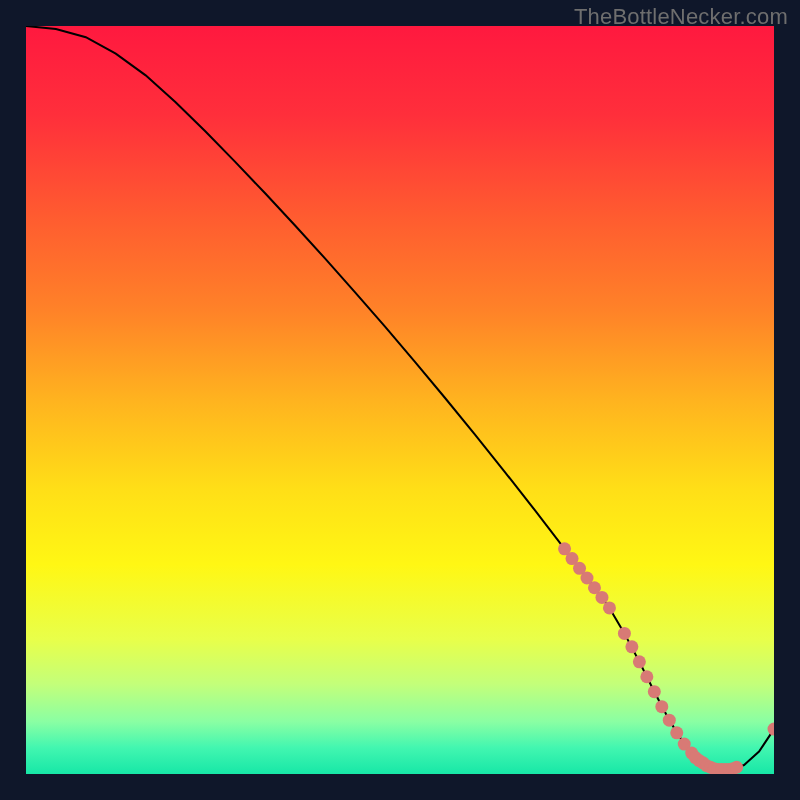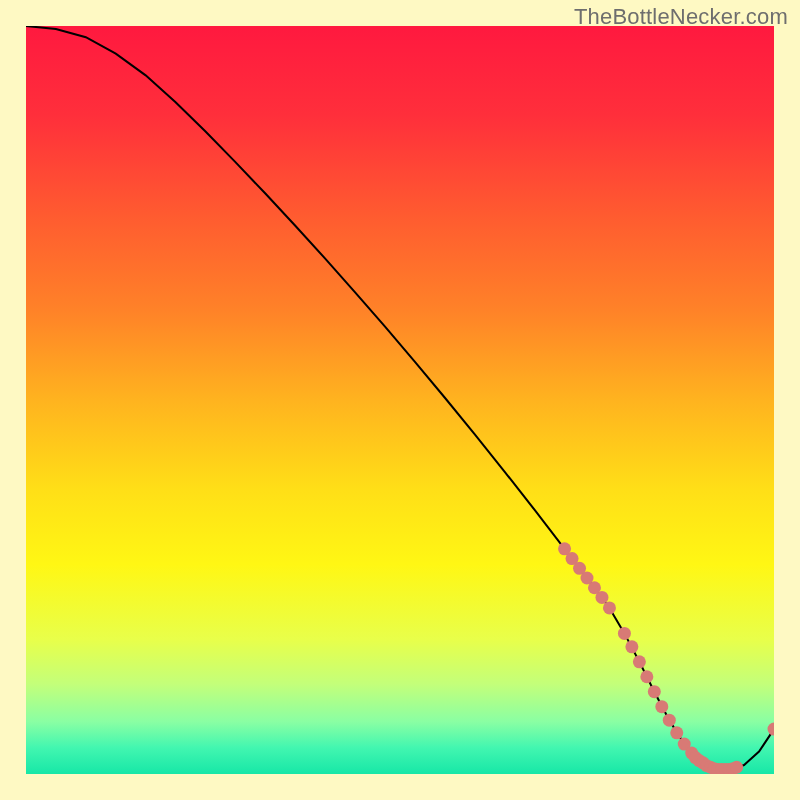--- a/index.html
+++ b/index.html
@@ -8,21 +8,21 @@
     width: 800px;
     height: 800px;
     background: #000;
     overflow: hidden;
     font-family: Arial, Helvetica, sans-serif;
   }
   .stage {
     position: relative;
     width: 800px;
     height: 800px;
-    background: #fef9c3;
+    background: #0f172a;
   }
   .plot {
     position: absolute;
     left: 26px;
     top: 26px;
     width: 748px;
     height: 748px;
     overflow: hidden;
   }
   .plot svg {

